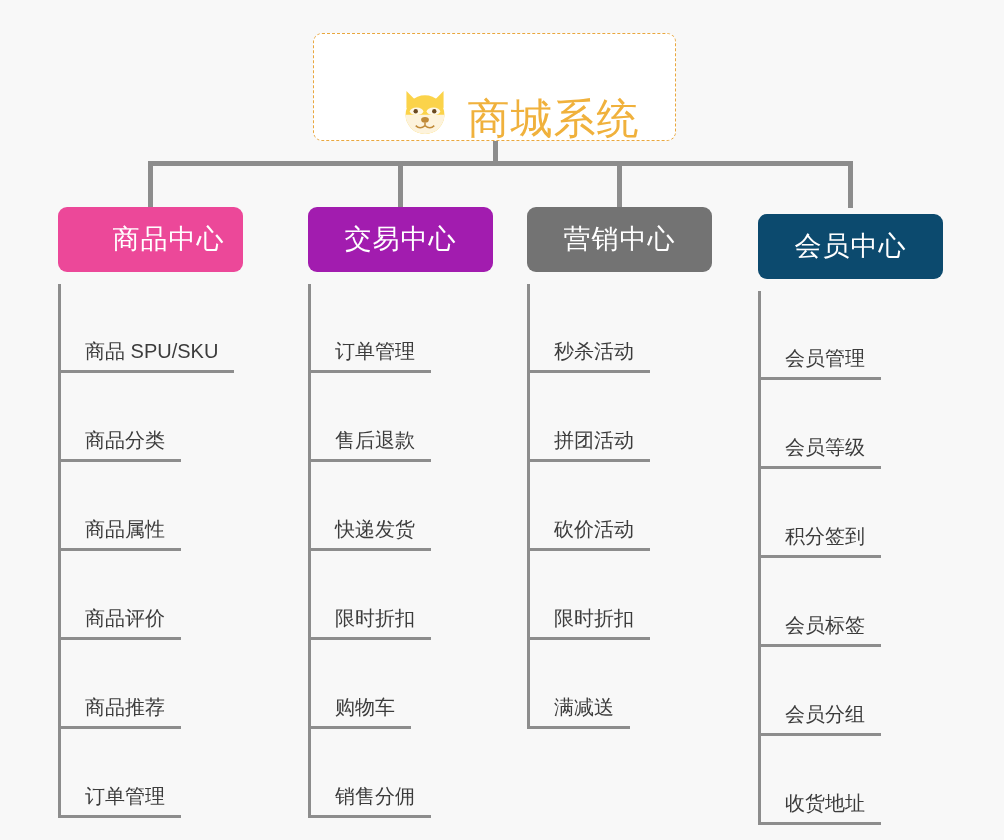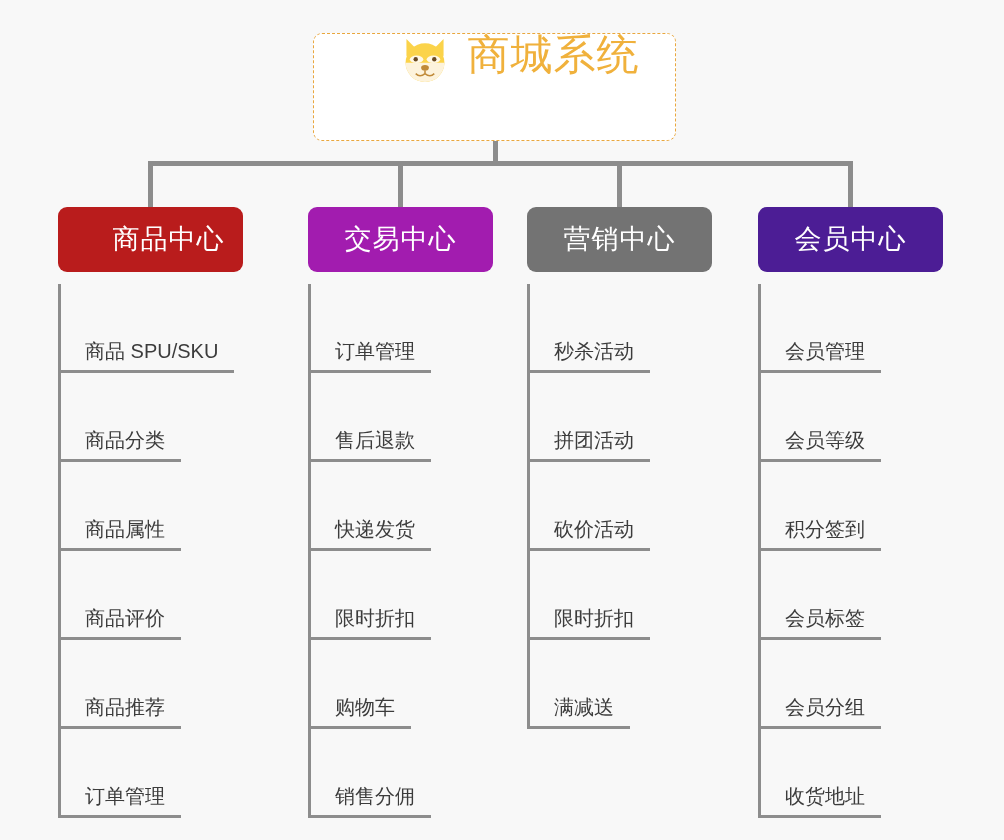--- a/index.html
+++ b/index.html
@@ -25,21 +25,21 @@
     position: absolute;
     left: 313px;
     top: 33px;
     width: 363px;
     height: 108px;
     box-sizing: border-box;
     background: #ffffff;
     border: 1px dashed #e9a73e;
     border-radius: 9px;
     display: flex;
-    align-items: flex-start;
+    align-items: flex-end;
     justify-content: center;
     gap: 16px;
     padding-left: 48px;
   }
   .root-emoji {
     width: 54px;
     height: 54px;
     display: block;
     flex: 0 0 auto;
   }
@@ -131,21 +131,21 @@
   <div class="conn conn-v" style="left: 493px; top: 141px; width: 5px; height: 24px; background: rgb(141, 141, 141);"></div>
 
   <div class="conn conn-h" style="left: 148px; top: 161px; width: 705px; height: 5px; background: rgb(141, 141, 141);"></div>
 
   <div class="conn conn-v" style="left: 148px; top: 161px; width: 5px; height: 47px; background: rgb(141, 141, 141);"></div>
   <div class="conn conn-v" style="left: 398px; top: 161px; width: 5px; height: 47px; background: rgb(141, 141, 141);"></div>
   <div class="conn conn-v" style="left: 617px; top: 161px; width: 5px; height: 47px; background: rgb(141, 141, 141);"></div>
   <div class="conn conn-v" style="left: 848px; top: 161px; width: 5px; height: 47px; background: rgb(141, 141, 141);"></div>
 
   <div class="column" style="left:58px;">
-    <div class="cat-box" style="background: #b91c1c; padding-left: 36px;">
+    <div class="cat-box" style="background: #ec4899; padding-left: 36px;">
       <span class="cat-label">商品中心</span>
     </div>
     <div class="leaf-list">
       <div class="leaf-item">
           <span class="leaf-label">商品 SPU/SKU</span>
         </div>
       <div class="leaf-item">
           <span class="leaf-label">商品分类</span>
         </div>
       <div class="leaf-item">
@@ -206,21 +206,21 @@
       <div class="leaf-item">
           <span class="leaf-label">限时折扣</span>
         </div>
       <div class="leaf-item">
           <span class="leaf-label">满减送</span>
         </div>
     </div>
   </div>
 
   <div class="column" style="left:758px;">
-    <div class="cat-box" style="background: #4c1d95;">
+    <div class="cat-box" style="background: #0c4a6e; margin-top: 7px;">
       <span class="cat-label">会员中心</span>
     </div>
     <div class="leaf-list">
       <div class="leaf-item">
           <span class="leaf-label">会员管理</span>
         </div>
       <div class="leaf-item">
           <span class="leaf-label">会员等级</span>
         </div>
       <div class="leaf-item">

